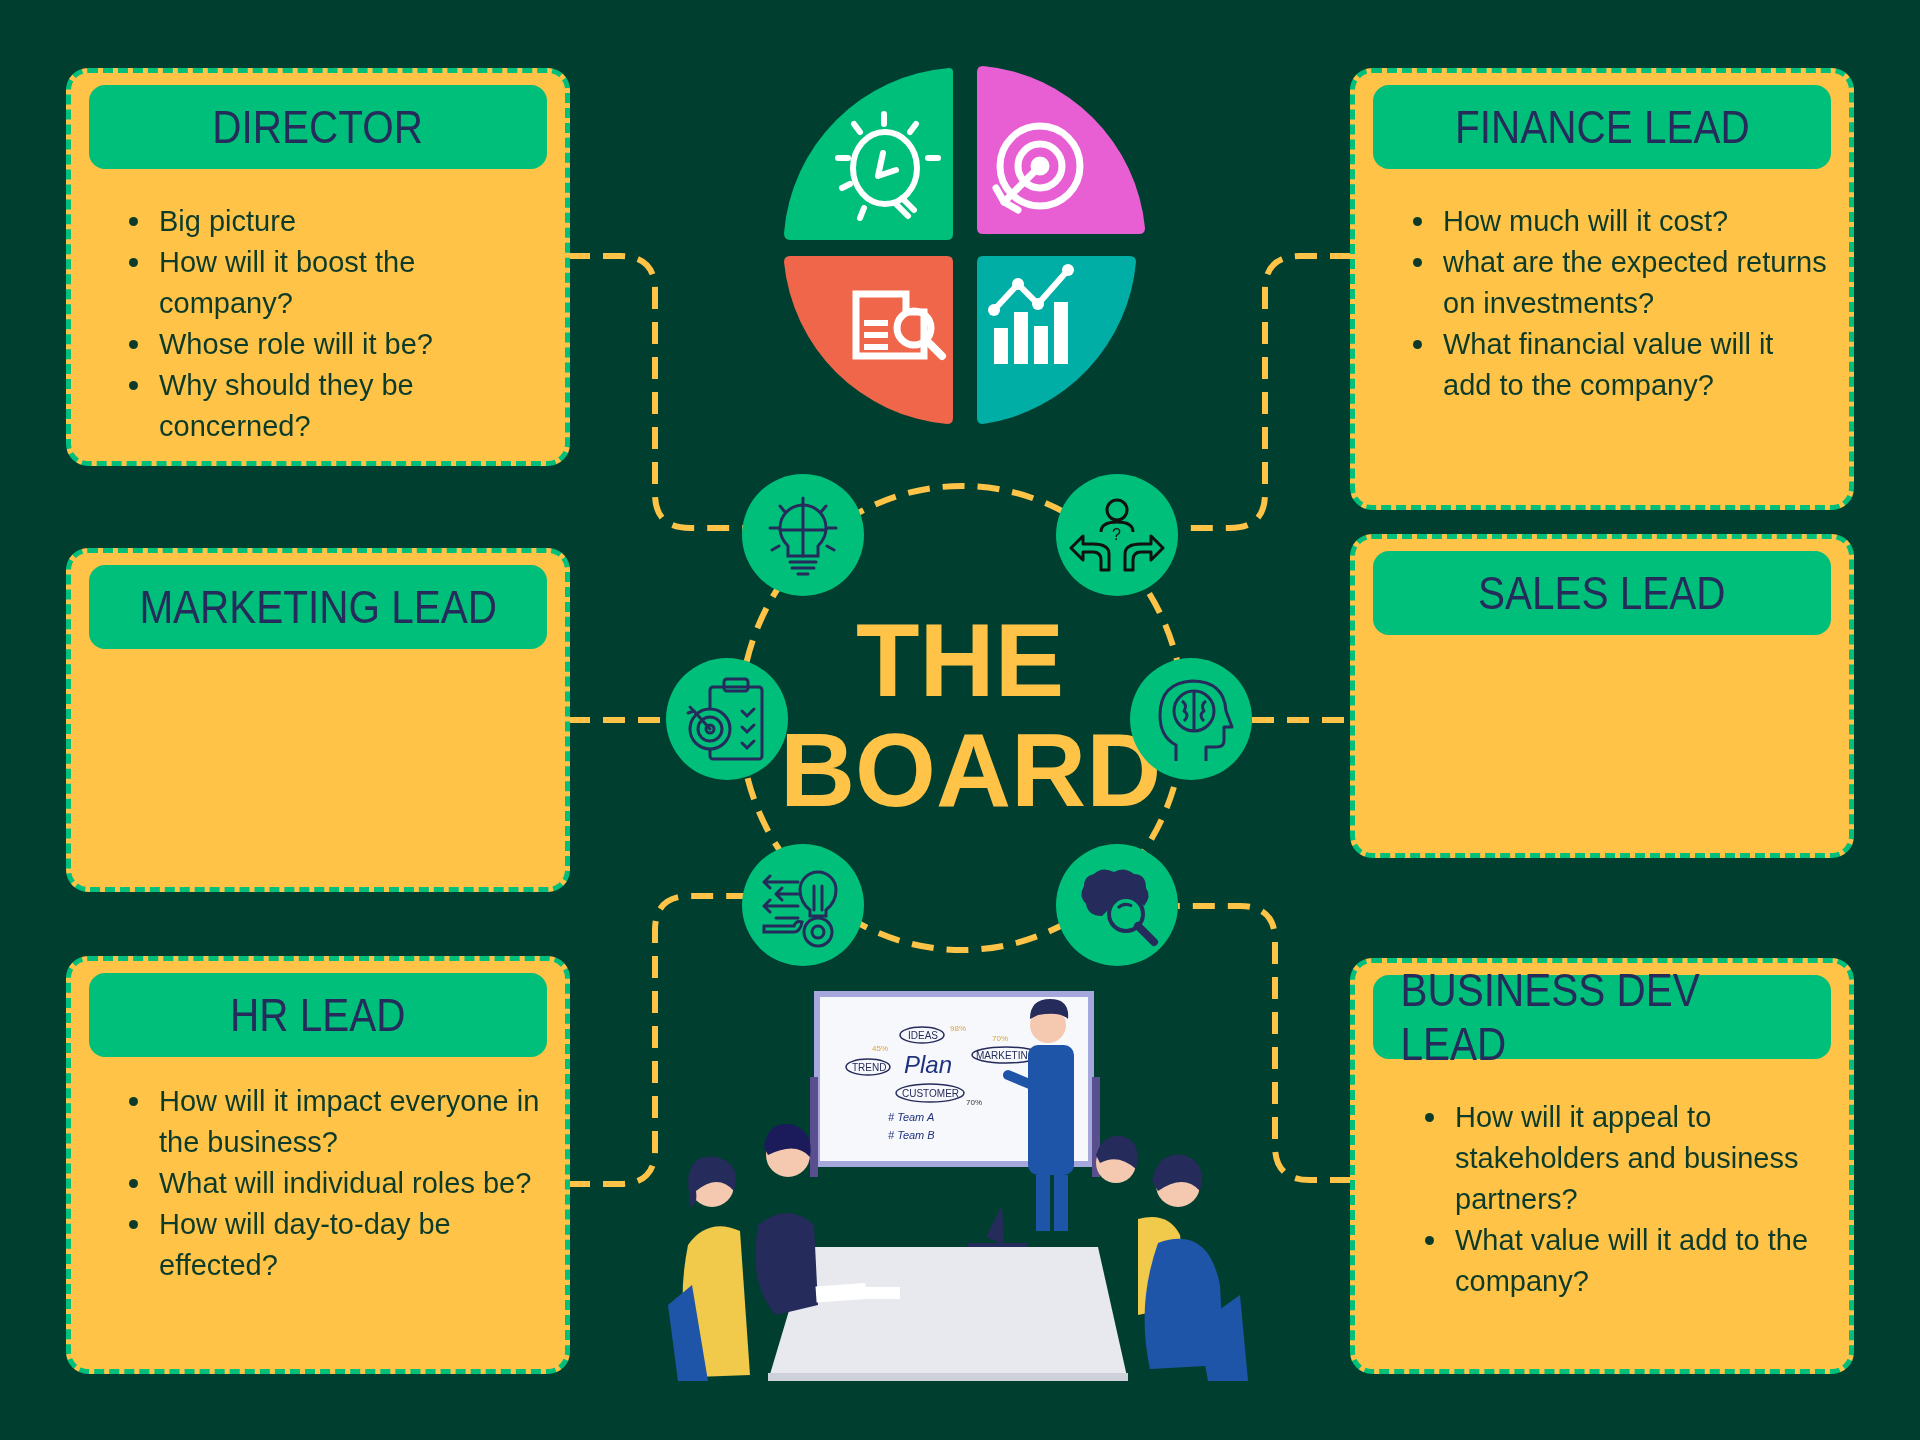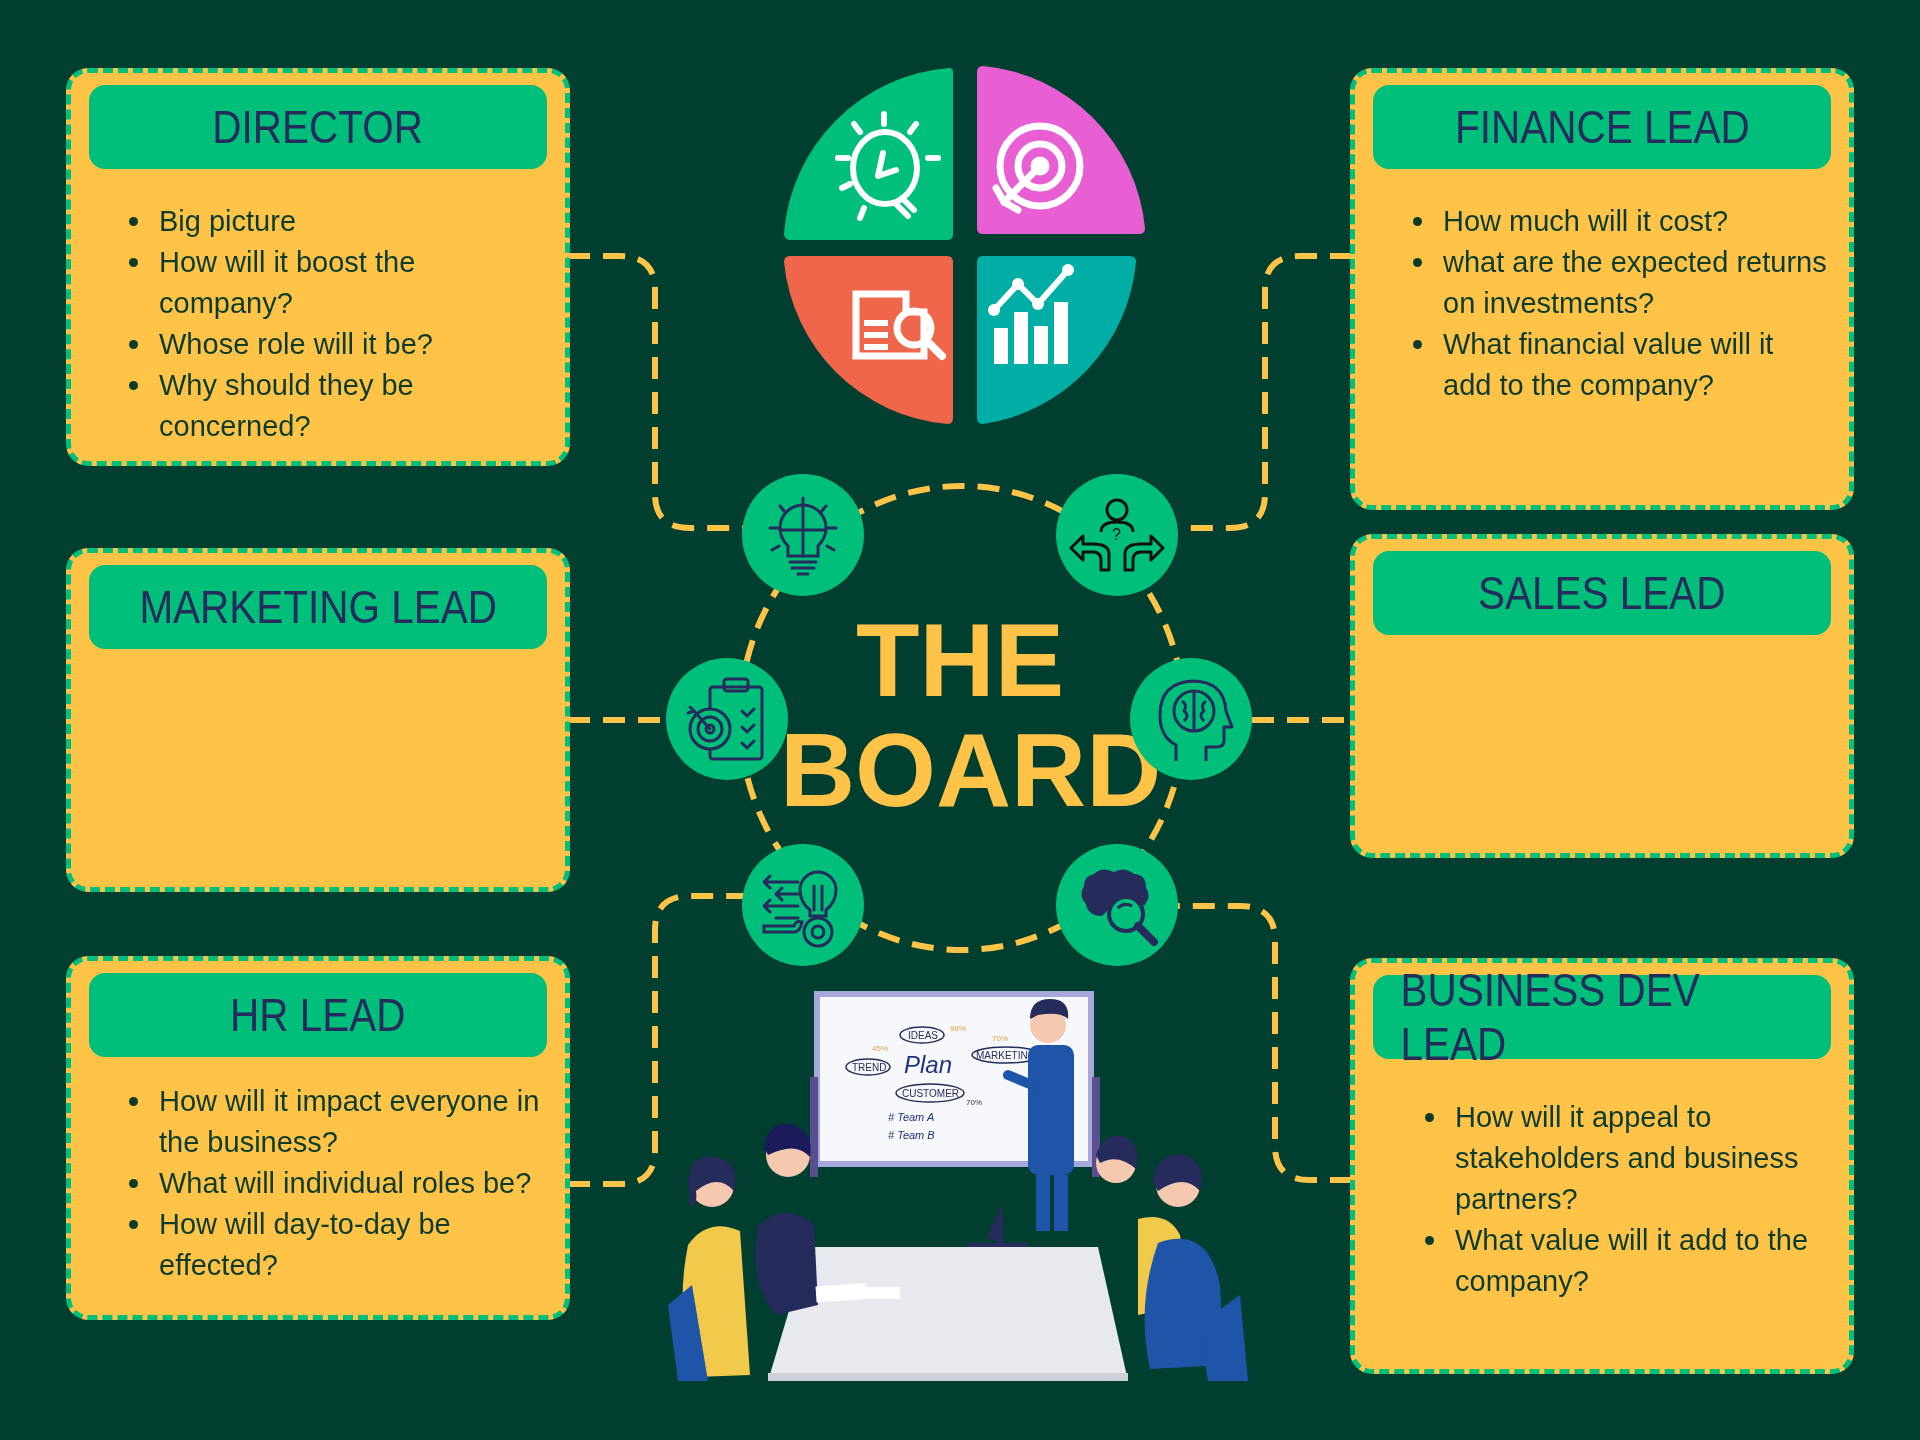--- a/index.html
+++ b/index.html
@@ -47,21 +47,21 @@
     <li>Why should they be concerned?</li>
   </ul>
 </div>
 
 <div class="card" style="left:66px; top:548px; width:504px; height:344px;">
   <div class="card-head">
       <span>MARKETING LEAD</span>
     </div>
 </div>
 
-<div class="card" style="left:66px; top:956px; width:504px; height:364px;">
+<div class="card" style="left:66px; top:956px; width:504px; height:418px;">
   <div class="card-head">
       <span>HR LEAD</span>
     </div>
   <ul style="top:120px;">
     <li>How will it impact everyone in the business?</li>
     <li>What will individual roles be?</li>
     <li>How will day-to-day be effected?</li>
   </ul>
 </div>
 

